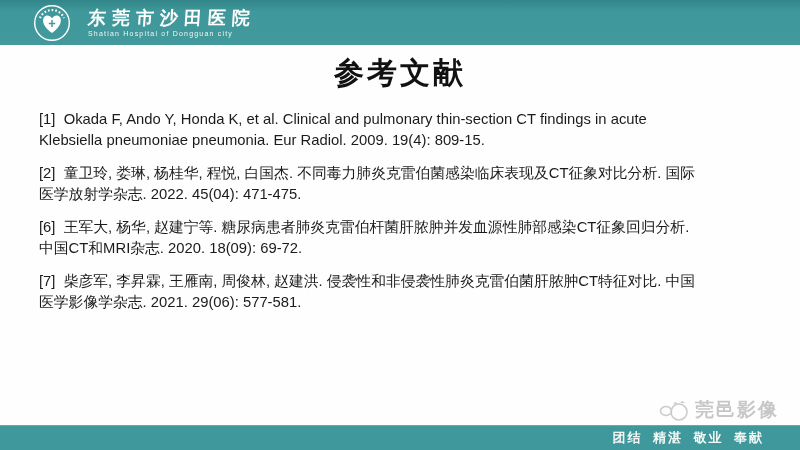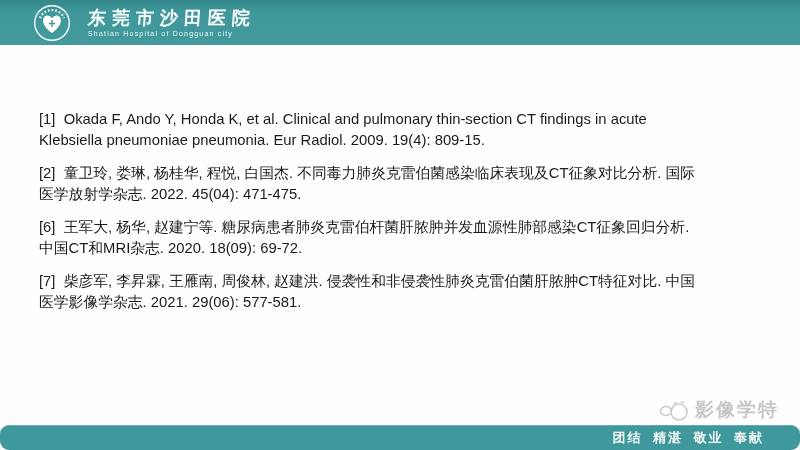--- a/index.html
+++ b/index.html
@@ -39,21 +39,21 @@
     display:flex; align-items:center; gap:5px;
     color:#c7c7c7; font-size:19px; letter-spacing:2px; font-weight:bold;
     text-shadow:1px 1px 0 #ffffff;
   }
   .wm-icon { width:32px; height:24px; }
   
   .bottom-bar {
     position:absolute; left:0; bottom:0; width:100%; height:25px;
     background:#3f989b; border-top:1px solid #63adaf;
     display:flex; align-items:center; justify-content:flex-end;
-    box-sizing:border-box; padding-right:36px;border-radius:9px;
+    box-sizing:border-box; padding-right:36px;
   }
   .slogan {
     color:#f4f8f5; font-size:13px; font-weight:bold; white-space:pre;
     letter-spacing:2px; font-family:"Liberation Serif", serif;
   }
 </style>
 </head>
 <body>
 
 <div class="slide">
@@ -64,38 +64,39 @@
       <path d="M 7 14 A 13 13 0 0 1 31 14" fill="none" stroke="#ffffff" stroke-width="2.2" stroke-dasharray="1.6 2.1"></path>
       <path d="M19 29 C 7.5 21.5, 8.5 11.5, 14.5 11.5 C 17.5 11.5, 19 14.5, 19 14.5 C 19 14.5, 20.5 11.5, 23.5 11.5 C 29.5 11.5, 30.5 21.5, 19 29 Z" fill="#ffffff"></path>
       <path d="M19 16 v7 M15.8 19.5 h6.4" stroke="#3f989b" stroke-width="1.4" fill="none"></path>
     </svg>
     <div class="name-block">
       <div class="name-cn">东莞市沙田医院</div>
       <div class="name-en">Shatian Hospital of Dongguan city</div>
     </div>
   </div>
 
+  <h1 class="title">参考文献</h1>
 
   <div class="refs">
     <p>[1]  Okada F, Ando Y, Honda K, et al. Clinical and pulmonary thin-section CT findings in acute
 Klebsiella pneumoniae pneumonia. Eur Radiol. 2009. 19(4): 809-15.</p>
     <p>[2]  童卫玲, 娄琳, 杨桂华, 程悦, 白国杰. 不同毒力肺炎克雷伯菌感染临床表现及CT征象对比分析. 国际
 医学放射学杂志. 2022. 45(04): 471-475.</p>
     <p>[6]  王军大, 杨华, 赵建宁等. 糖尿病患者肺炎克雷伯杆菌肝脓肿并发血源性肺部感染CT征象回归分析.
 中国CT和MRI杂志. 2020. 18(09): 69-72.</p>
     <p>[7]  柴彦军, 李昇霖, 王雁南, 周俊林, 赵建洪. 侵袭性和非侵袭性肺炎克雷伯菌肝脓肿CT特征对比. 中国
 医学影像学杂志. 2021. 29(06): 577-581.</p>
   </div>
 
   <div class="watermark">
     <svg class="wm-icon" viewBox="0 0 32 24">
       <circle cx="21" cy="14" r="8" fill="none" stroke="#cccccc" stroke-width="1.6"></circle>
       <ellipse cx="8" cy="13" rx="5.5" ry="4.5" fill="none" stroke="#cccccc" stroke-width="1.6"></ellipse>
       <path d="M16 6 q1.5 -2 3 0 M23 5 q1.5 -2 3 0" fill="none" stroke="#cccccc" stroke-width="1.4"></path>
     </svg>
-    <span>影像学特</span>
+    <span>莞邑影像</span>
   </div>
 
   <div class="bottom-bar">
     <span class="slogan">团结  精湛  敬业  奉献</span>
   </div>
 
 </div>
 
 </body></html>

